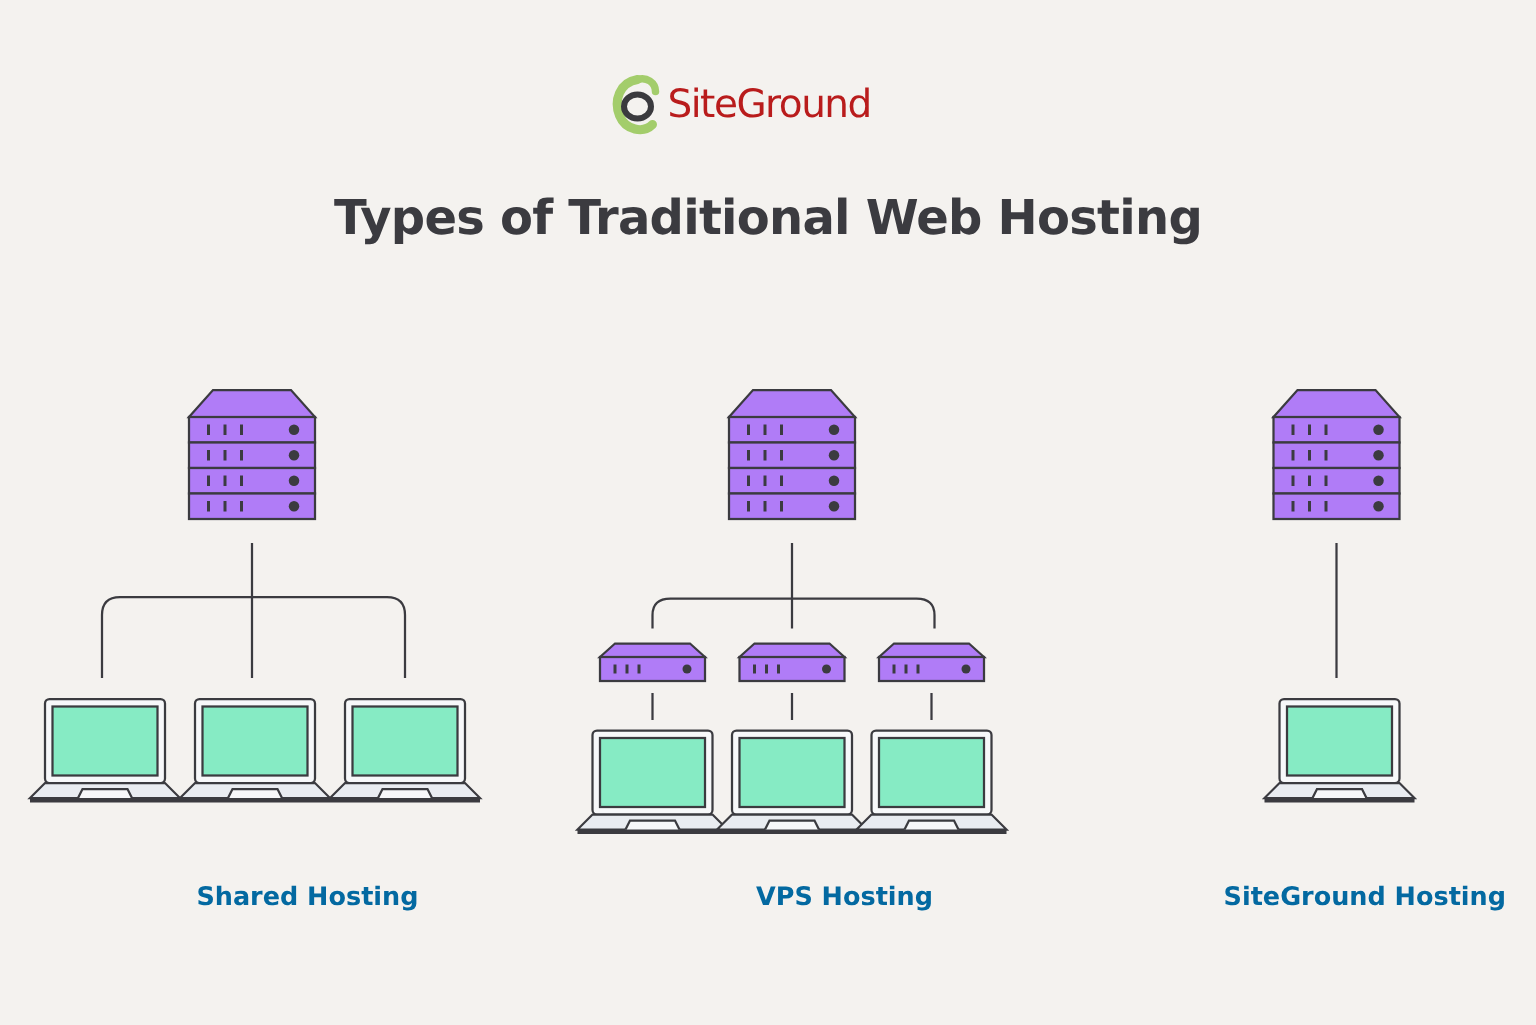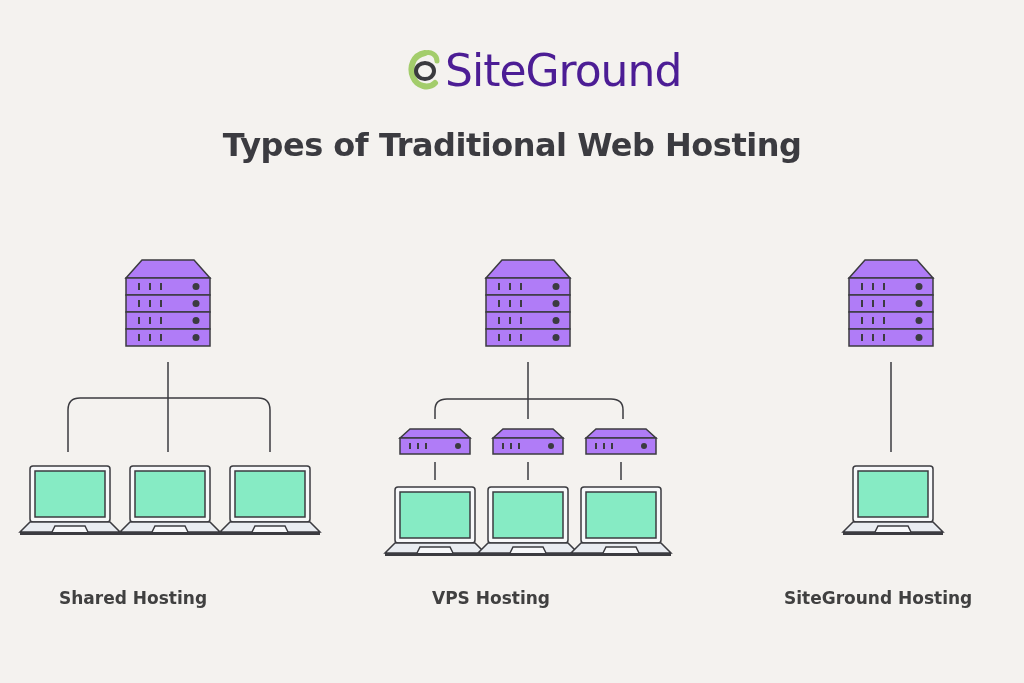--- a/index.html
+++ b/index.html
@@ -1,20 +1,20 @@
 <!DOCTYPE html>
 <html><head>
 <meta charset="utf-8">
 <style>
   html,body{margin:0;padding:0;}
   body{width:1024px;height:683px;background:#f4f2ef;position:relative;overflow:hidden;font-family:"DejaVu Sans",sans-serif;}
   .logo{position:absolute;left:407px;top:42px;height:56px;display:flex;align-items:center;}
-  .logo-text{font-family:"DejaVu Sans",sans-serif;font-size:44px;color:#4c1d95;letter-spacing:-1px;margin-left:2px;}
+  .logo-text{font-family:"DejaVu Sans",sans-serif;font-size:26px;color:#b91c1c;letter-spacing:-1px;margin-left:2px;}
   .title{position:absolute;left:0;width:1024px;top:126px;text-align:center;font-size:32px;font-weight:bold;color:#3b3b40;letter-spacing:-0.5px;}
-  .label{position:absolute;top:588px;font-size:17px;font-weight:bold;color:#404040;text-align:left;width:220px;}
+  .label{position:absolute;top:588px;font-size:17px;font-weight:bold;color:#0369a1;text-align:right;width:220px;}
   svg.diagram{position:absolute;left:0;top:0;}
 </style>
 </head>
 <body>
 
 <div class="logo">
   <svg width="36" height="46" viewBox="0 0 36 46">
     <path d="M18 6 C6 8 2 20 6 30 C10 40 22 42 28 36" fill="none" stroke="#a3cd6b" stroke-width="6" stroke-linecap="round"></path>
     <ellipse cx="18" cy="24" rx="9" ry="8" fill="none" stroke="#3a3a3e" stroke-width="4"></ellipse>
     <path d="M18 6 C24 4 30 8 30 14" fill="none" stroke="#a3cd6b" stroke-width="5" stroke-linecap="round"></path>
@@ -103,14 +103,14 @@
   </g>
 
   <g>
     <use href="#server" x="849" y="260"></use>
     <line x1="891" y1="362" x2="891" y2="452" stroke="#3b3b40" stroke-width="1.5"></line>
     <use href="#laptop" x="845" y="466"></use>
   </g>
 </svg>
 
 <div class="label" style="left:59px">Shared Hosting</div>
-<div class="label" style="left:432px">VPS Hosting</div>
+<div class="label" style="left:402px">VPS Hosting</div>
 <div class="label" style="left:784px">SiteGround Hosting</div>
 
 </body></html>

